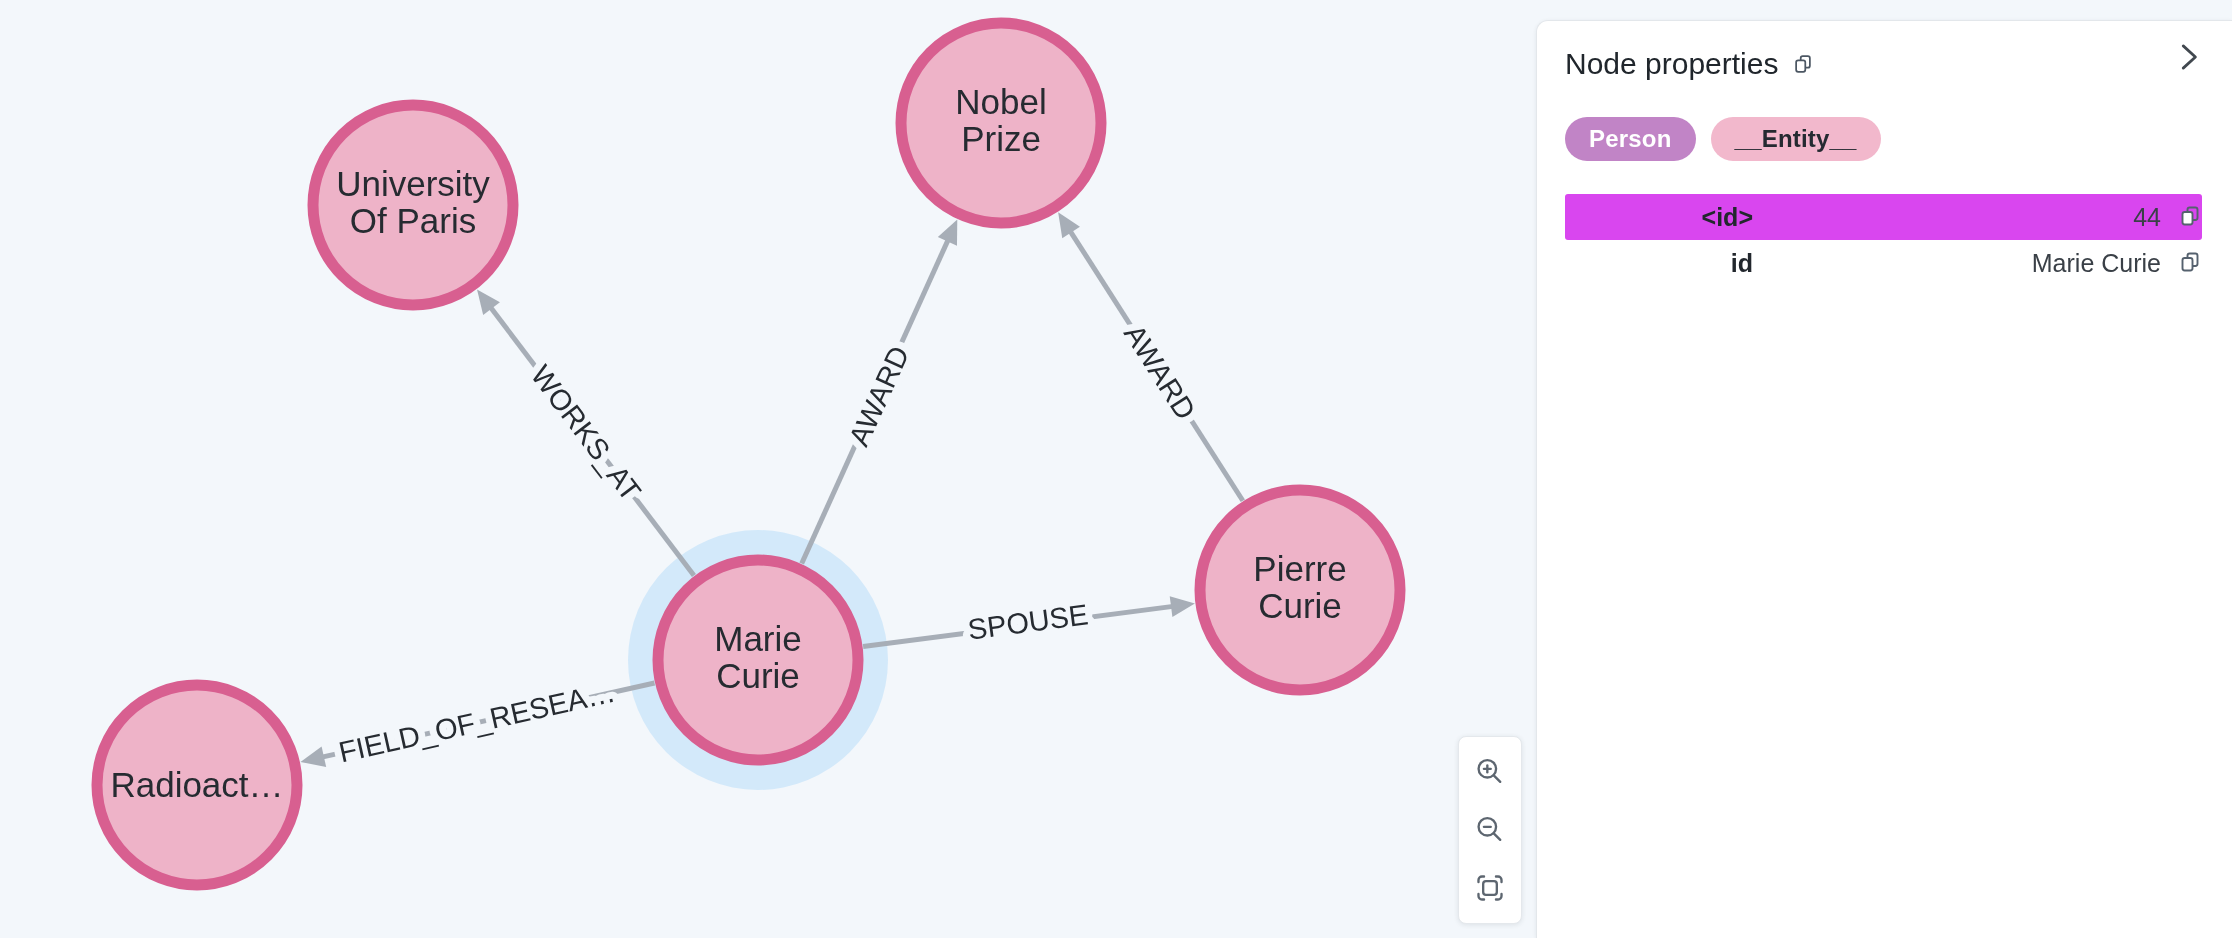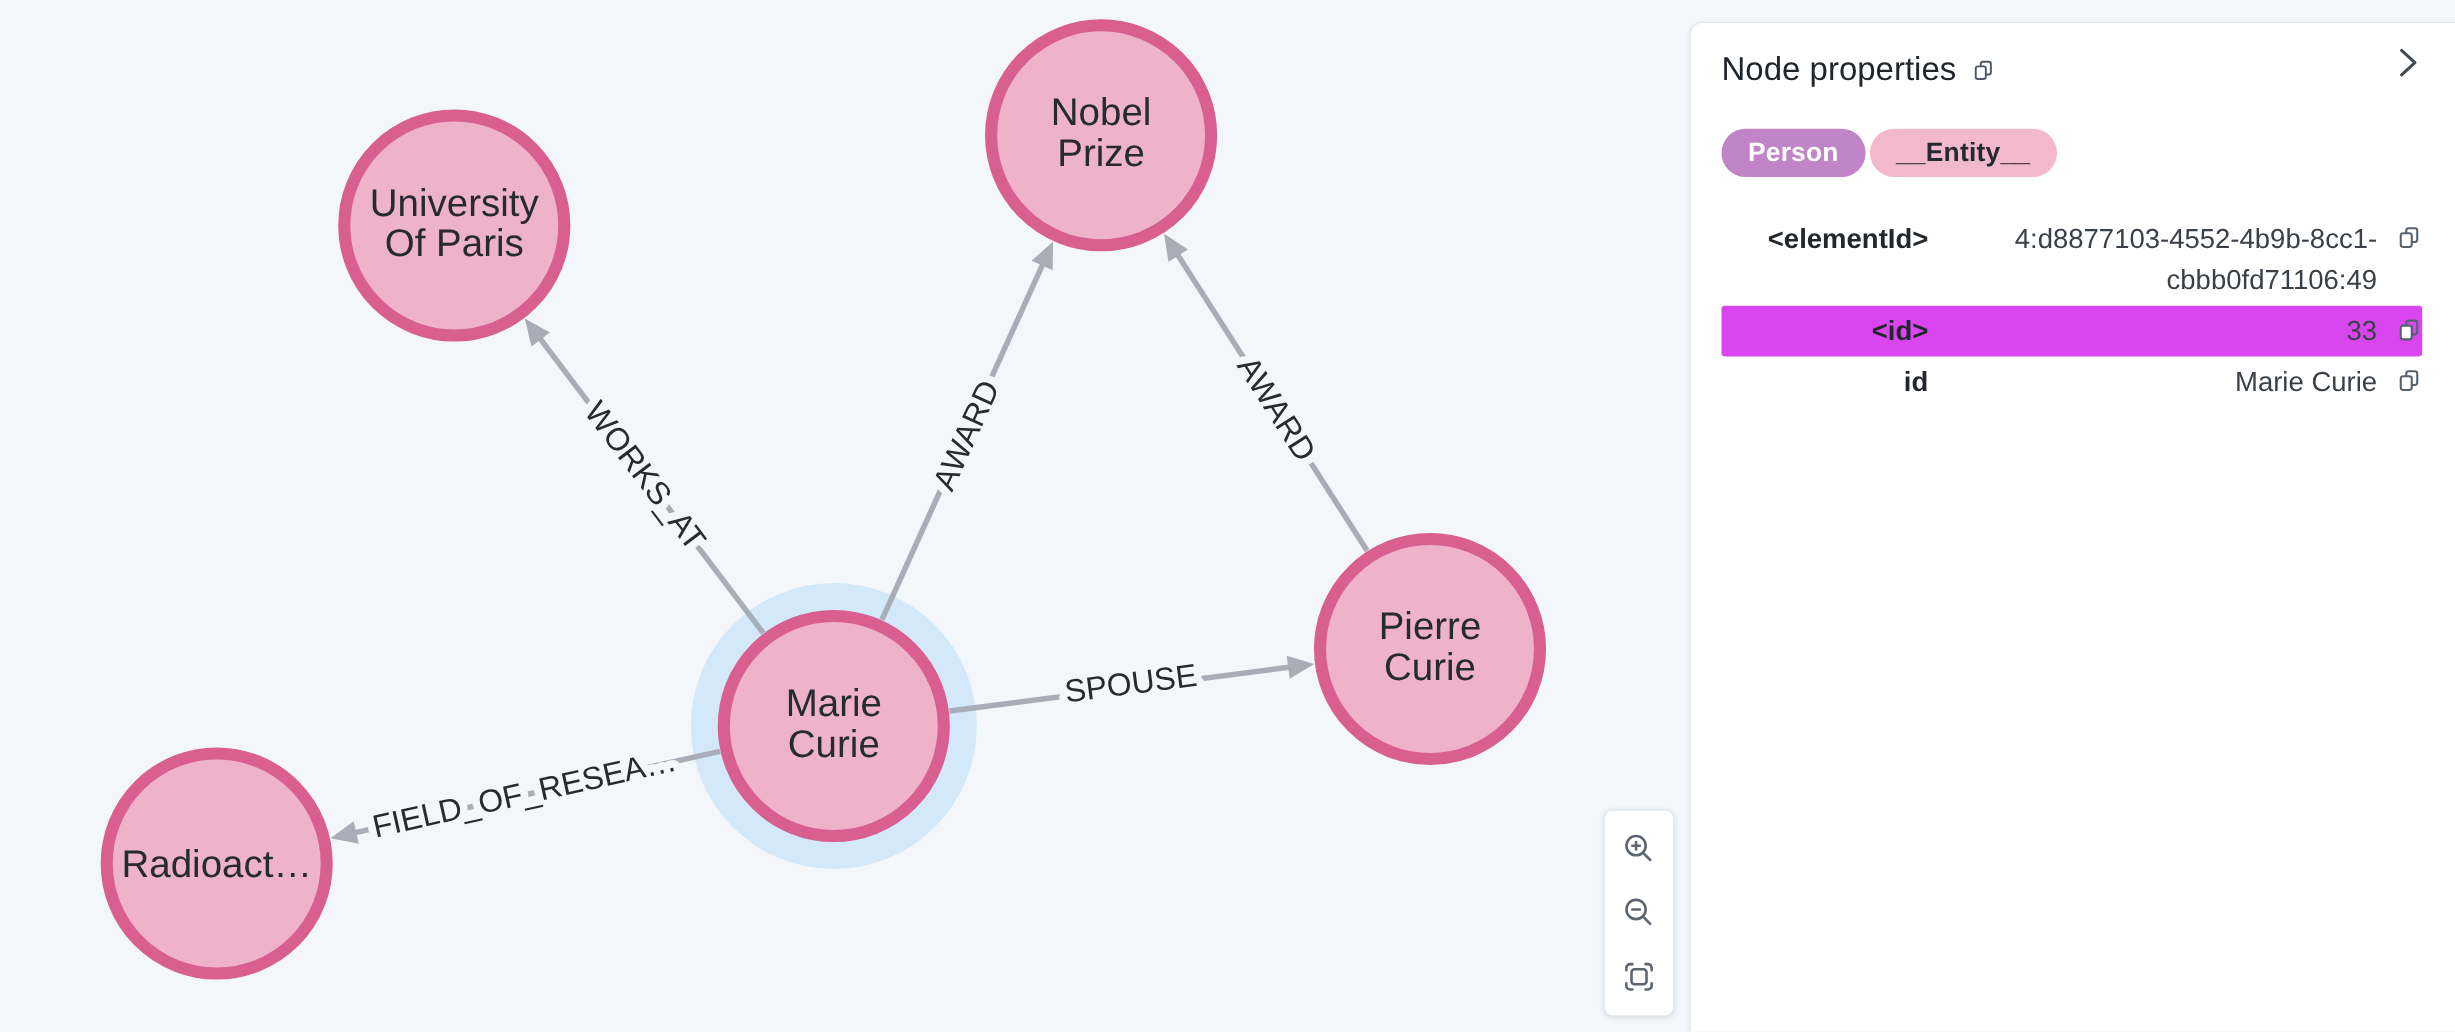--- a/index.html
+++ b/index.html
@@ -45,21 +45,21 @@
     text-align:right;
   }
   #panel-header{position:relative;display:flex;align-items:center;gap:14px;}
   #panel-title{font-size:30px;line-height:34px;color:#20262c;font-weight:400;}
   .copy-icon-btn{border:none;background:transparent;padding:0;cursor:pointer;display:flex;align-items:center;}
   .copy-icon-btn svg{stroke:#4c5763;fill:none;stroke-width:1.9;stroke-linecap:round;stroke-linejoin:round;}
   #collapse-btn{
     position:absolute;right:-4px;top:-8px;border:none;background:transparent;padding:0;cursor:pointer;
   }
   #collapse-btn svg{stroke:#41484f;fill:none;stroke-width:2.6;stroke-linecap:round;stroke-linejoin:round;}
-  #badges{margin-top:36px;display:flex;gap:4px;}
+  #badges{margin-top:36px;display:flex;gap:15px;}
   .badge{
     display:inline-flex;align-items:center;height:44px;padding:0 24px;border-radius:22px;
     font-size:24px;font-weight:bold;letter-spacing:.2px;cursor:pointer;
   }
   #props{margin-top:33px;}
   .prop-row{
     display:grid;grid-template-columns:180px 1fr 34px;
     padding:4px 0 4px 8px;border-radius:3px;
     font-size:25px;line-height:38px;color:#3a4047;
     align-items:start;
@@ -163,33 +163,23 @@
       <svg width="36" height="36" viewBox="0 0 34 34">
         <path d="M12.5 6.5 L24 17 L12.5 27.5"></path>
       </svg>
     </button>
   </div>
   <div id="badges">
       <span class="badge" style="background: rgb(193, 132, 198); color: rgb(255, 255, 255);">Person</span>
       <span class="badge" style="background: rgb(242, 184, 204); color: rgb(37, 42, 49);">__Entity__</span>
     </div>
   <div id="props">
-      <div class="prop-row">
-        <div class="prop-key">&lt;elementId&gt;</div>
-        <div class="prop-value">4:d8877103-4552-4b9b-8cc1-cbbb0fd71106:49</div>
-        <button class="copy-icon-btn prop-copy">
-          <svg width="24" height="24" viewBox="0 0 24 24" style="stroke:#55616e;fill:none;stroke-width:1.9;stroke-linecap:round;stroke-linejoin:round;">
-            <rect x="9.5" y="3.5" width="10" height="12.5" rx="2.2"></rect>
-            <rect x="4.5" y="8" width="10" height="12.5" rx="2.2" fill="#ffffff"></rect>
-          </svg>
-        </button>
-      </div>
       <div class="prop-row alt">
         <div class="prop-key">&lt;id&gt;</div>
-        <div class="prop-value">33</div>
+        <div class="prop-value">44</div>
         <button class="copy-icon-btn prop-copy">
           <svg width="24" height="24" viewBox="0 0 24 24" style="stroke:#55616e;fill:none;stroke-width:1.9;stroke-linecap:round;stroke-linejoin:round;">
             <rect x="9.5" y="3.5" width="10" height="12.5" rx="2.2"></rect>
             <rect x="4.5" y="8" width="10" height="12.5" rx="2.2" fill="#ffffff"></rect>
           </svg>
         </button>
       </div>
       <div class="prop-row">
         <div class="prop-key">id</div>
         <div class="prop-value">Marie Curie</div>

